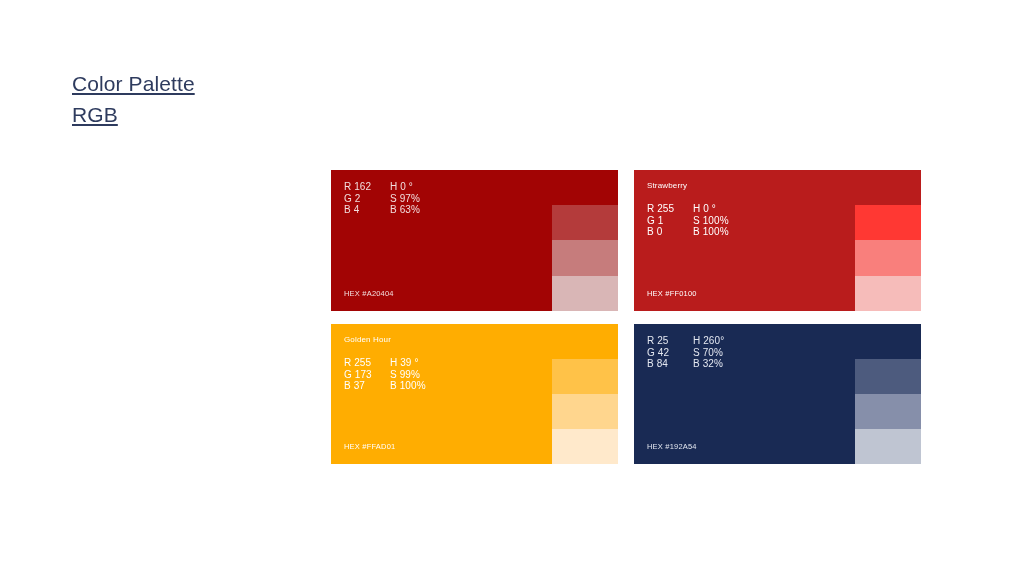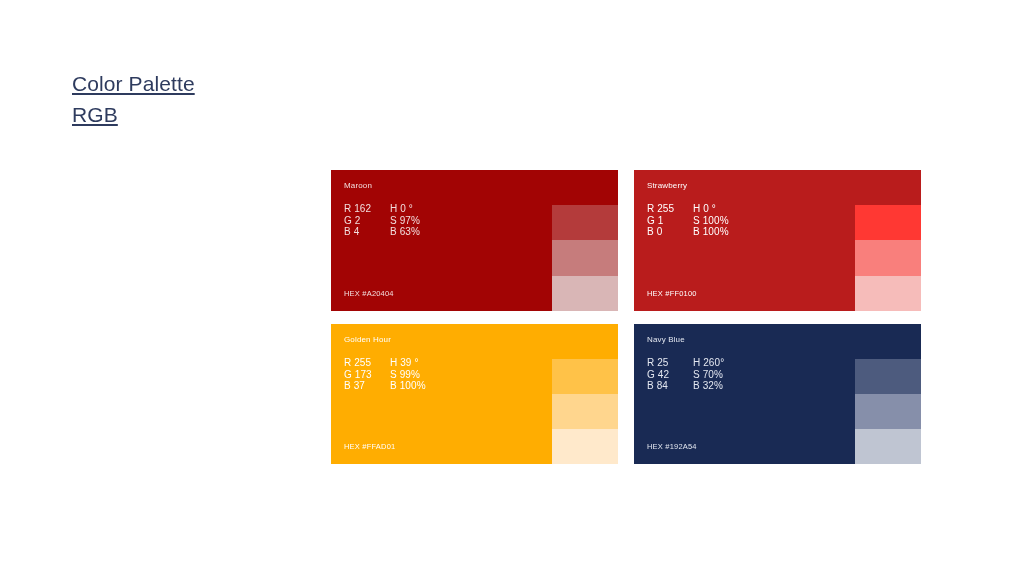--- a/index.html
+++ b/index.html
@@ -124,21 +124,20 @@
 
 <div id="palette-grid">
 
   <div class="swatch-card" style="background: rgb(162, 4, 4);">
     <div class="tint-strip">
       <div class="tint-band" style="background: rgb(180, 59, 59);"></div>
       <div class="tint-band" style="background: rgb(198, 124, 124);"></div>
       <div class="tint-band" style="background: rgb(217, 182, 182);"></div>
     </div>
     <div class="card-body text-light">
-      <div class="color-name">Maroon</div>
       <div class="value-table">
         <div class="value-col rgb">
           <div class="value-row">R 162</div>
           <div class="value-row">G 2</div>
           <div class="value-row">B 4</div>
         </div>
         <div class="value-col hsb">
           <div class="value-row">H 0 °</div>
           <div class="value-row">S 97%</div>
           <div class="value-row">B 63%</div>
@@ -196,21 +195,20 @@
     </div>
   </div>
 
   <div class="swatch-card" style="background: rgb(25, 42, 84);">
     <div class="tint-strip">
       <div class="tint-band" style="background: rgb(77, 91, 126);"></div>
       <div class="tint-band" style="background: rgb(134, 143, 170);"></div>
       <div class="tint-band" style="background: rgb(191, 197, 210);"></div>
     </div>
     <div class="card-body text-bluish">
-      <div class="color-name">Navy Blue</div>
       <div class="value-table">
         <div class="value-col rgb">
           <div class="value-row">R 25</div>
           <div class="value-row">G 42</div>
           <div class="value-row">B 84</div>
         </div>
         <div class="value-col hsb">
           <div class="value-row">H 260°</div>
           <div class="value-row">S 70%</div>
           <div class="value-row">B 32%</div>

